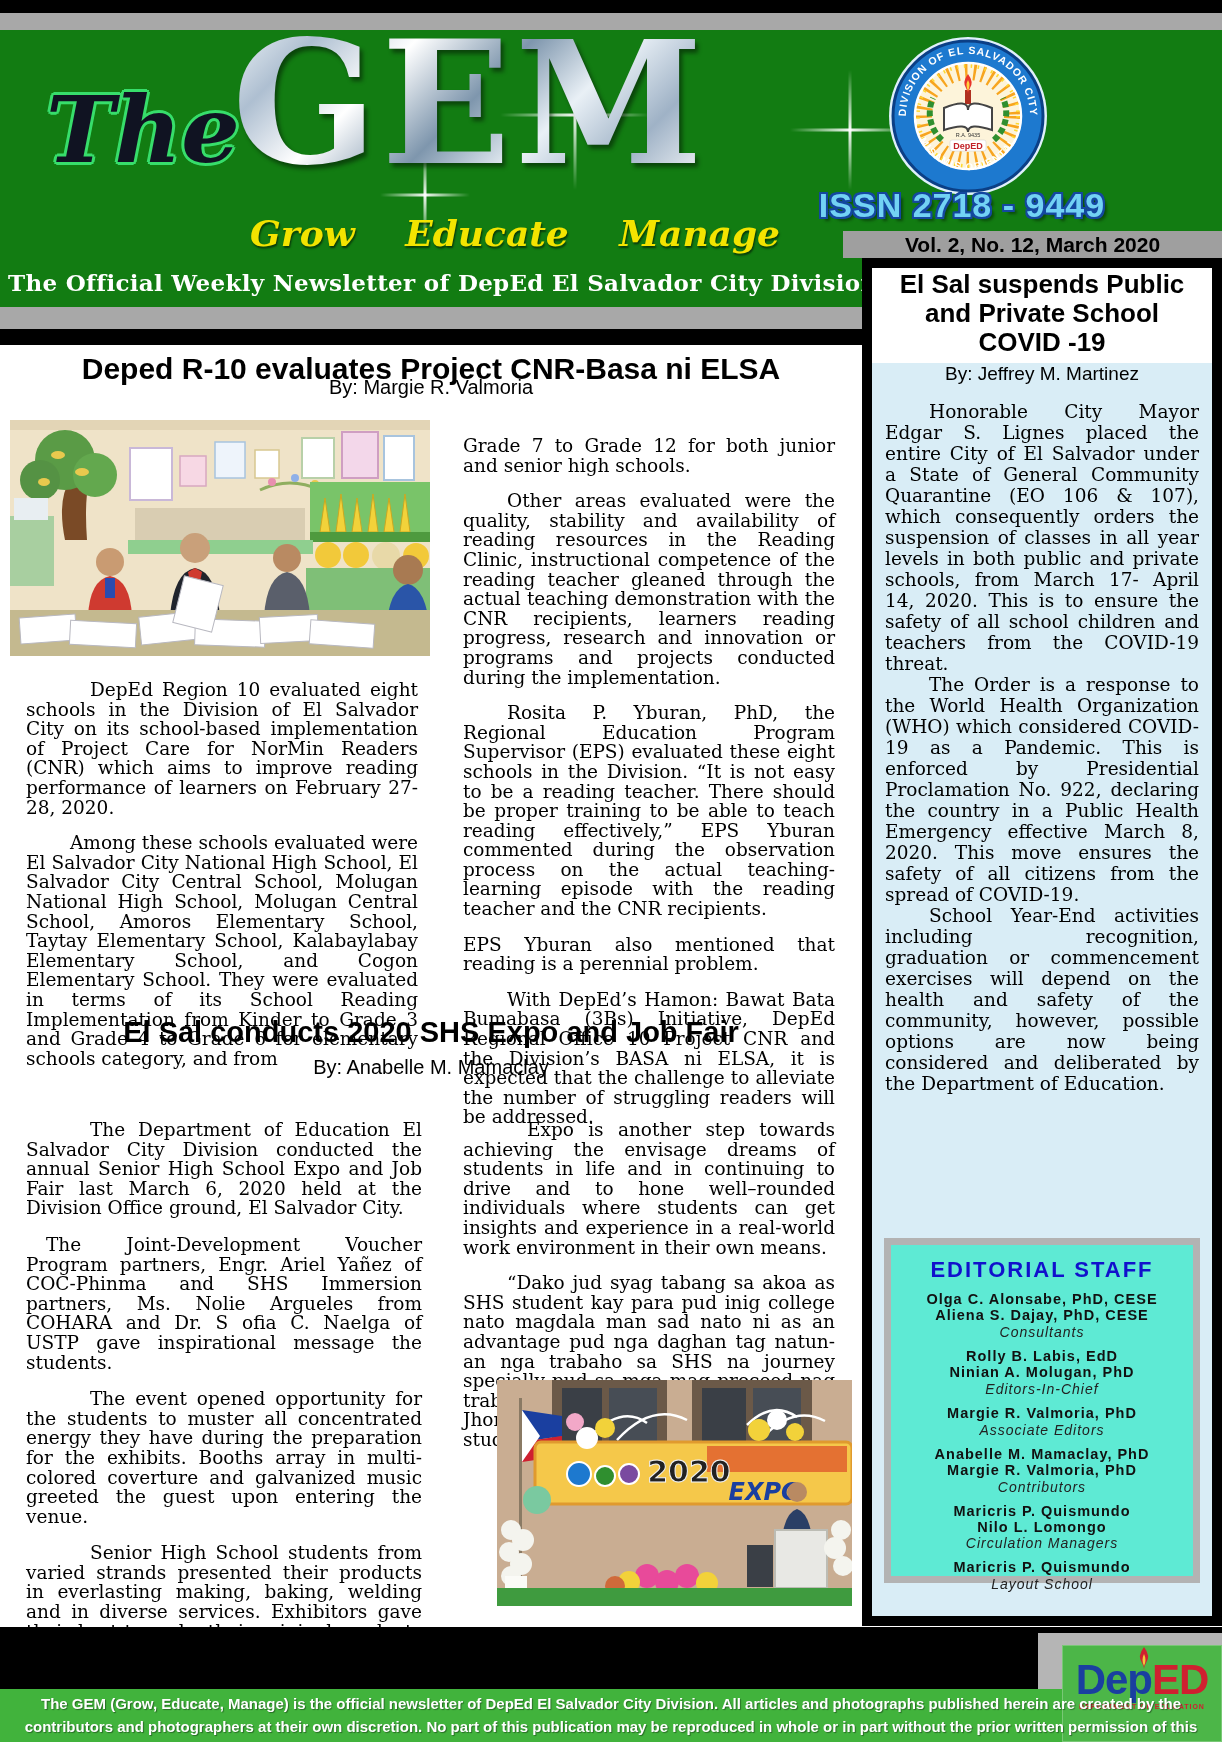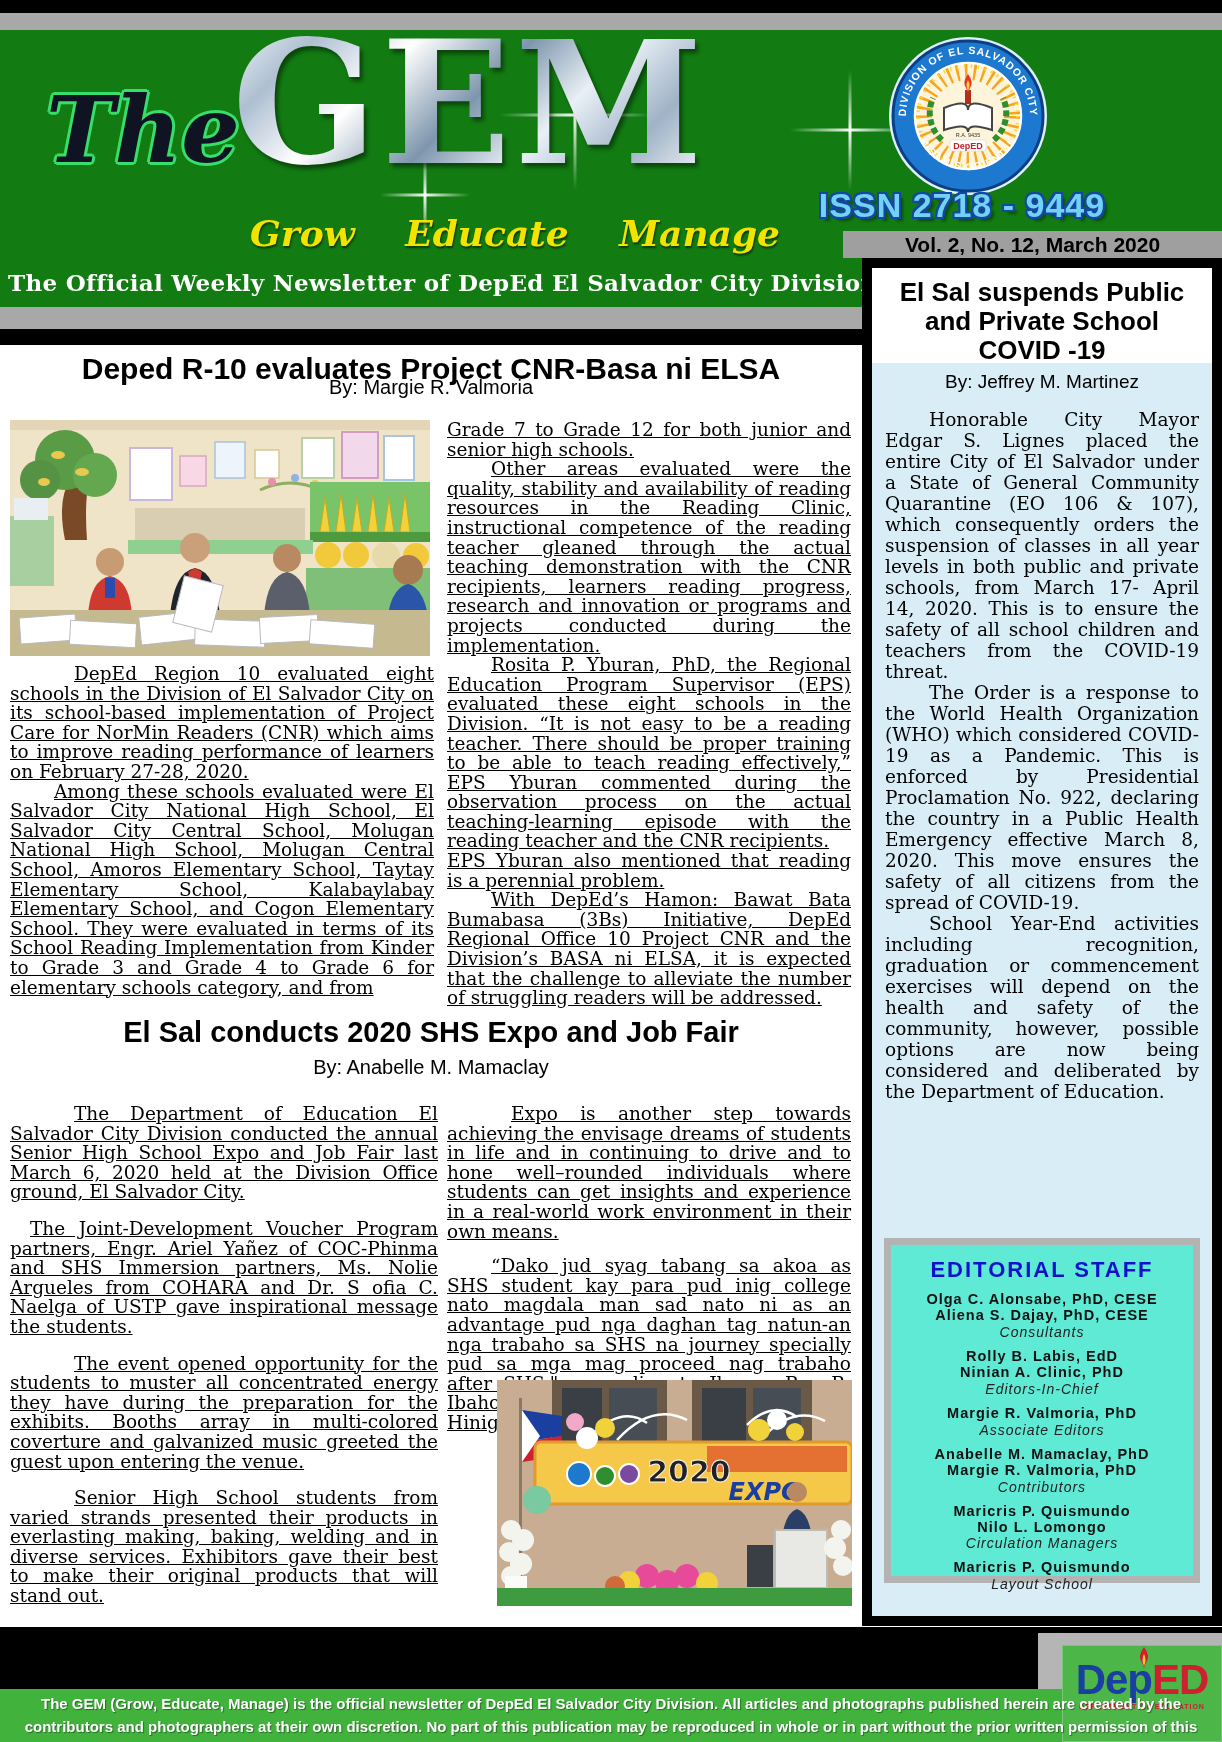--- a/index.html
+++ b/index.html
@@ -45,22 +45,22 @@
 
   
   .headline{width:862px;text-align:center;font-family:"Liberation Sans",sans-serif;font-weight:bold;}
   .byline{width:862px;text-align:center;font-family:"Liberation Sans",sans-serif;font-size:20px;}
   #a1-title{left:0;top:352px;font-size:30px;}
   #a1-byline{left:0;top:376px;}
   #a2-title{left:0;top:1016px;font-size:29px;}
   #a2-byline{left:0;top:1056px;}
 
   
-  .body-text p{margin:0;text-align:justify;font-size:18.5px;line-height:19.6px;
-     font-family:"DejaVu Serif",serif;text-decoration:underline;}
+  .body-text p{margin:16px;text-align:justify;font-size:18.5px;line-height:19.6px;
+     font-family:"DejaVu Serif",serif;}
   .body-text p.ind{text-indent:44px;}
   .body-text p.ind-lg{text-indent:64px;}
   .body-text p.ind2{text-indent:20px;}
   .body-text p.noind{text-indent:0;}
   #a1-col1{left:10px;top:664px;width:424px;}
   #a1-col2{left:447px;top:420px;width:404px;}
   #a2-col1{left:10px;top:1104px;width:428px;}
   #a2-col1 p{margin-bottom:17px;}
   #a2-col2{left:447px;top:1104px;width:404px;}
   #a2-col2 p{margin-bottom:15px;}
@@ -68,21 +68,21 @@
   
   #photo1{left:10px;top:420px;width:420px;height:236px;}
   #photo2{left:497px;top:1380px;width:355px;height:226px;}
   #photo1 svg,#photo2 svg{display:block;width:100%;height:100%;}
 
   
   #sidebar{left:862px;top:258px;width:360px;height:1368px;background:#fff;
      border:10px solid #000;box-sizing:border-box;}
   #sidebar-inner{position:relative;width:340px;height:1348px;}
   #sidebar-blue{position:absolute;left:0;top:95px;width:340px;height:1253px;background:#d9edf6;}
-  #sb-title{position:relative;padding-top:10px;text-align:center;
+  #sb-title{position:relative;padding-top:2px;text-align:center;
      font-family:"Liberation Sans",sans-serif;font-weight:bold;font-size:26px;line-height:1.12;}
   #sb-byline{position:relative;text-align:center;font-family:"Liberation Sans",sans-serif;
      font-size:19px;margin-top:6px;}
   #sb-body{position:relative;margin:16px 13px 0;height:790px;overflow:hidden;
      font-size:18.5px;line-height:21px;text-align:justify;}
   #sb-body p{margin:0;text-indent:44px;}
   #editorial{position:absolute;left:12px;top:970px;width:316px;height:345px;
      background:#5eead4;border:7px solid #b3b3b3;box-sizing:border-box;text-align:center;}
   #ed-title{margin-top:12px;font-family:"Liberation Sans",sans-serif;font-weight:bold;
      font-size:22px;letter-spacing:2px;color:#1111cc;}
@@ -354,21 +354,21 @@
         <div class="staff-group">
           <div class="staff-names">
               <div class="">Olga C. Alonsabe, PhD, CESE</div>
               <div class="">Aliena S. Dajay, PhD, CESE</div>
             </div>
           <div class="staff-role">Consultants</div>
         </div>
         <div class="staff-group">
           <div class="staff-names">
               <div class="">Rolly B. Labis, EdD</div>
-              <div class="">Ninian A. Clinic, PhD</div>
+              <div class="">Ninian A. Molugan, PhD</div>
             </div>
           <div class="staff-role">Editors-In-Chief</div>
         </div>
         <div class="staff-group">
           <div class="staff-names">
               <div class="">Margie R. Valmoria, PhD</div>
             </div>
           <div class="staff-role">Associate Editors</div>
         </div>
         <div class="staff-group">

